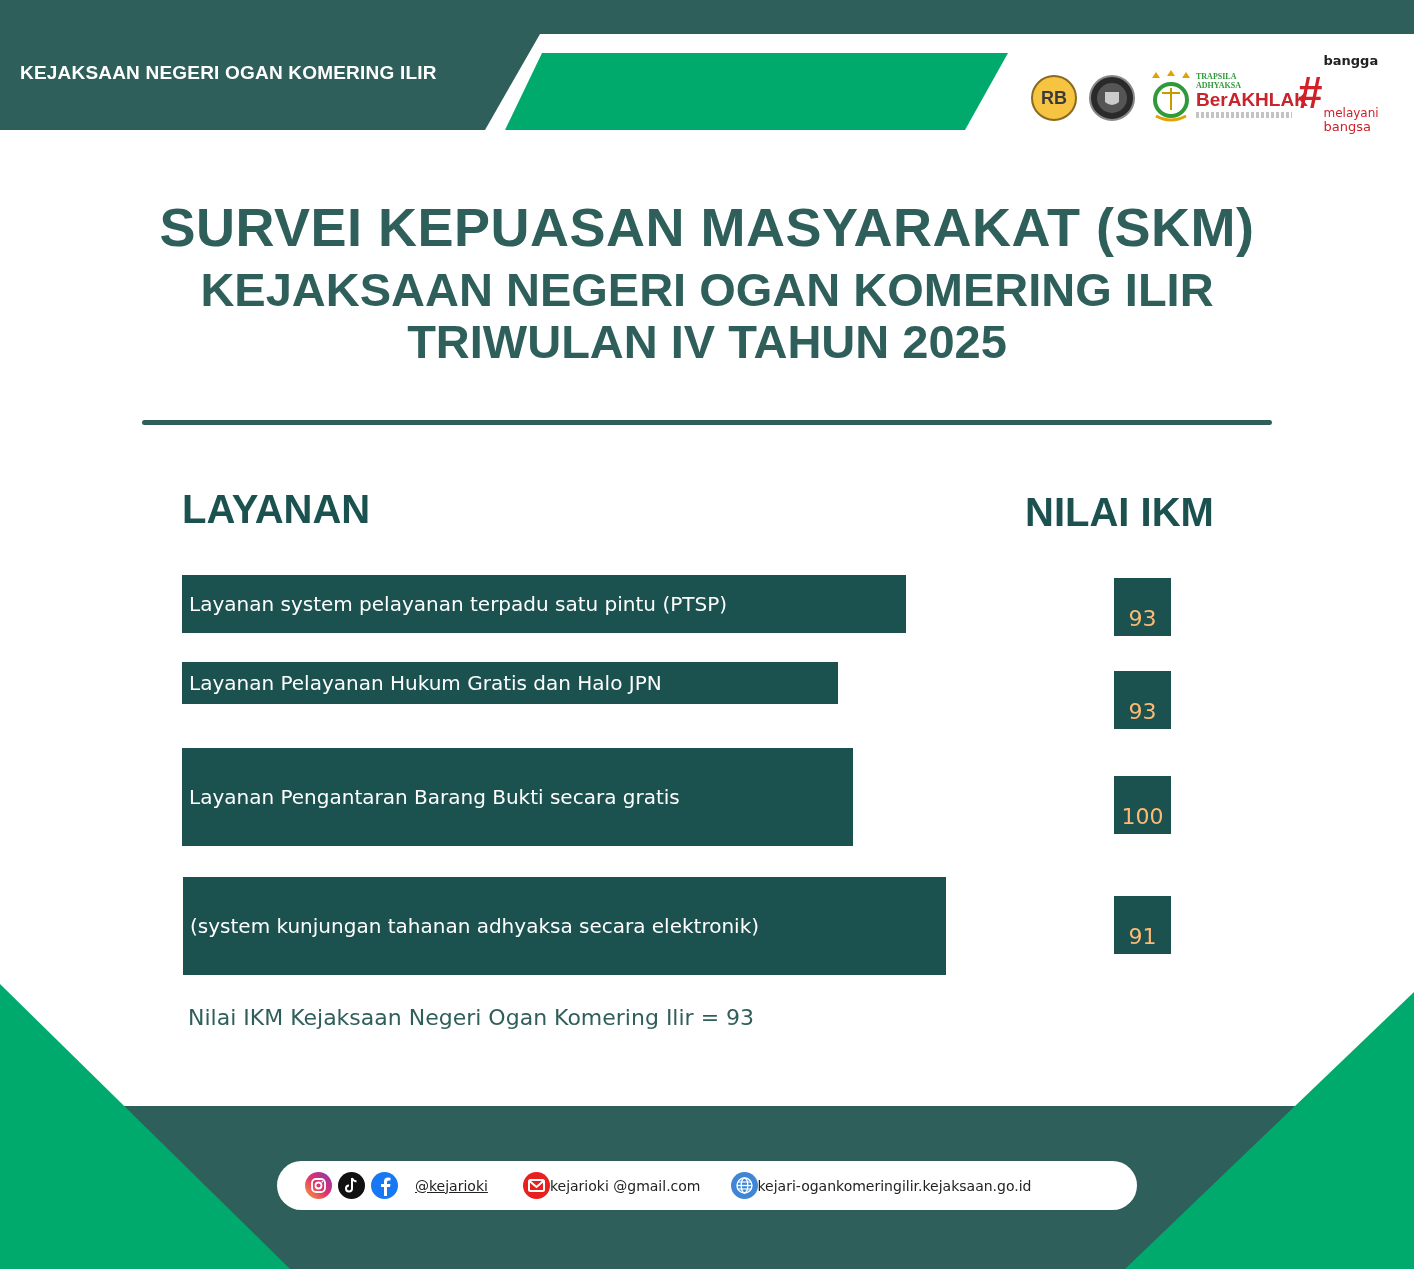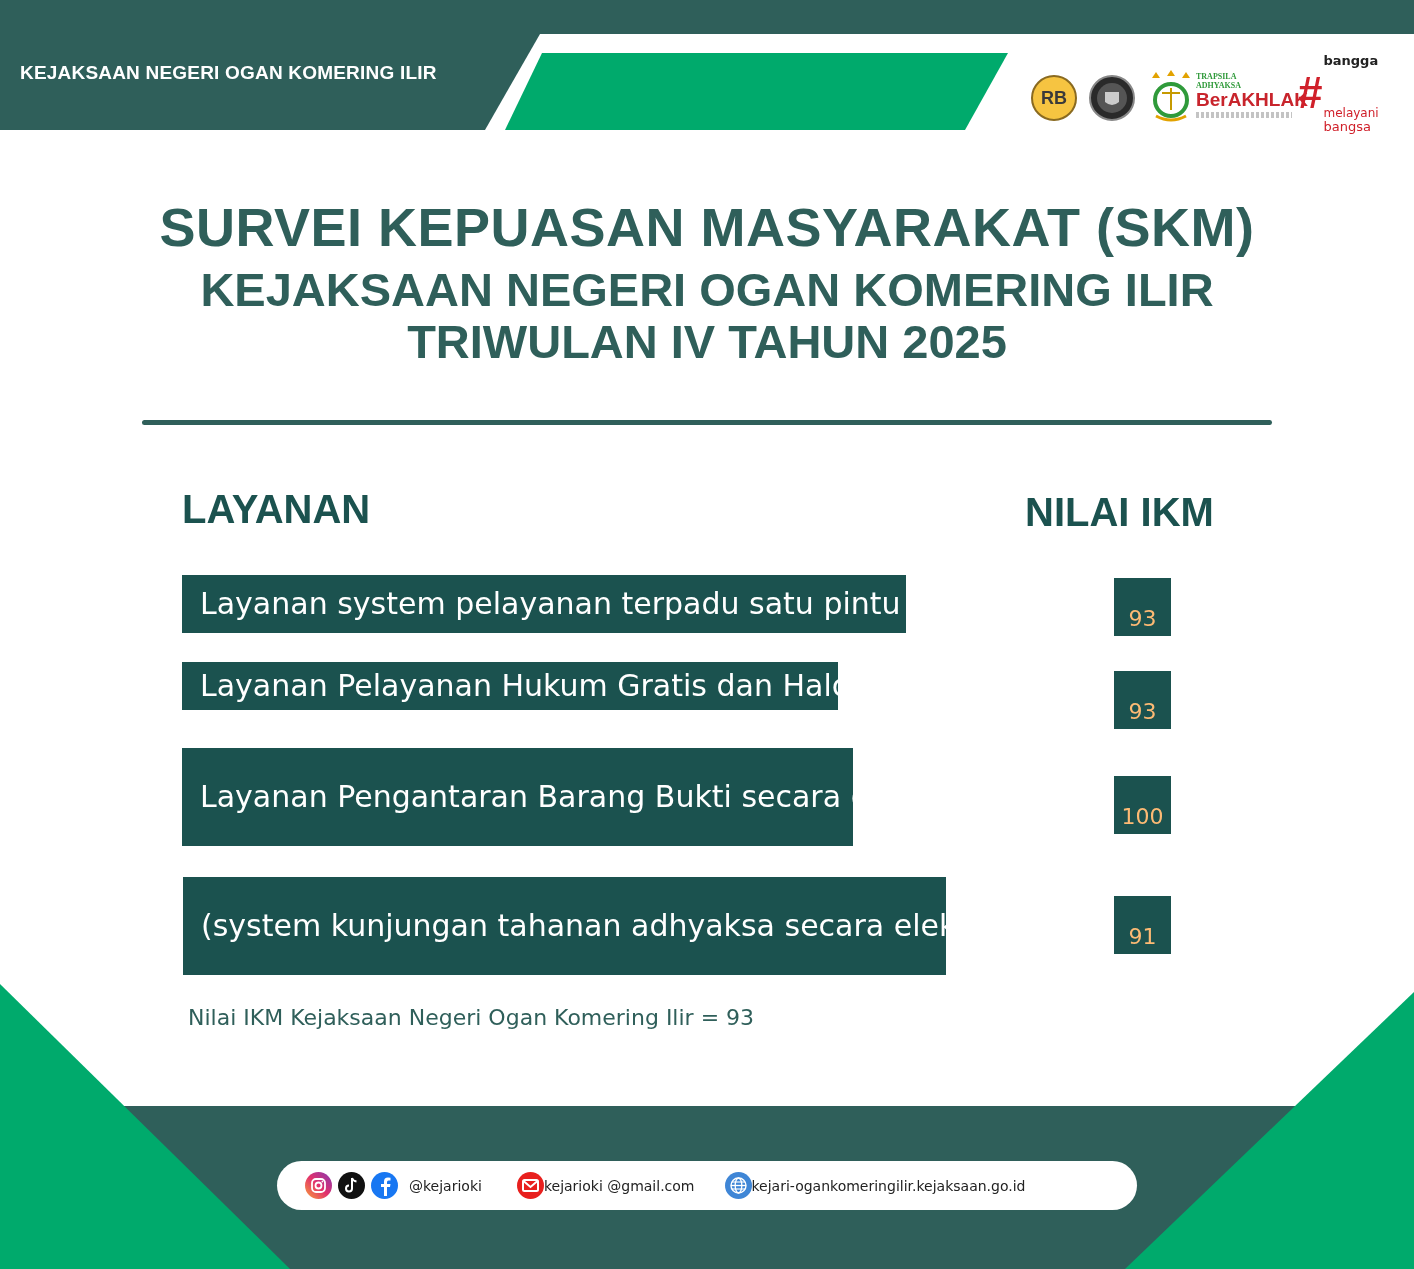--- a/index.html
+++ b/index.html
@@ -19,21 +19,21 @@
   #title1 { top:196px; font-size:54px; letter-spacing:0.5px; }
   #title2 { top:262px; font-size:47px; }
   #title3 { top:314px; font-size:47px; }
 
   #divider { left:142px; top:420px; width:1130px; height:5px; background:#2f5f5a; border-radius:3px; }
 
   .col-head { position:absolute; color:#1b524f; font-weight:bold; font-family:"Liberation Sans", sans-serif; font-size:40px; white-space:nowrap; }
   #head-layanan { left:182px; top:487px; }
   #head-nilai { left:1025px; top:490px; }
 
-  .svc { position:absolute; background:#1b524f; color:#ffffff; font-family:"DejaVu Sans", sans-serif; font-size:30px; padding-left:18px; display:flex; flex-direction:column; justify-content:center; line-height:38px; white-space:nowrap; }
+  .svc { position:absolute; background:#1b524f; color:#ffffff; font-family:"DejaVu Sans", sans-serif; font-size:20px; padding-left:7px; display:flex; flex-direction:column; justify-content:center; line-height:38px; white-space:nowrap; }
   .val { position:absolute; left:1114px; width:57px; height:58px; background:#1b524f; color:#fdba74; font-family:"DejaVu Sans", sans-serif; font-size:22px; text-align:center; padding-top:28px; }
 
   #summary { left:188px; top:1005px; color:#2f5f5a; font-size:22px; font-family:"DejaVu Sans", sans-serif; white-space:nowrap; }
 
   
   #footer-svg { left:0; top:970px; width:1414px; height:299px; }
   #pill { left:277px; top:1161px; width:860px; height:49px; background:#ffffff; border-radius:25px; display:flex; align-items:center; }
   .pill-text { font-family:"DejaVu Sans", sans-serif; font-size:14px; color:#222; white-space:nowrap; }
   .ico { width:27px; height:27px; border-radius:50%; display:inline-flex; align-items:center; justify-content:center; flex:0 0 auto; }
 </style>
@@ -92,21 +92,21 @@
 <div id="divider" class="abs"></div>
 
 <div id="head-layanan" class="col-head">LAYANAN</div>
 <div id="head-nilai" class="col-head">NILAI IKM</div>
 
 <div class="svc" style="left:182px;top:575px;width:724px;height:58px;">
   <span>Layanan system pelayanan terpadu satu pintu (PTSP)</span>
 </div>
 <div class="val" style="top:578px;">93</div>
 
-<div class="svc" style="left:182px;top:662px;width:656px;height:48px;">
+<div class="svc" style="left:182px;top:662px;width:656px;height:42px;">
   <span>Layanan Pelayanan Hukum Gratis dan Halo JPN</span>
 </div>
 <div class="val" style="top:671px;">93</div>
 
 <div class="svc" style="left:182px;top:748px;width:671px;height:98px;">
   <span>Layanan Pengantaran Barang Bukti secara gratis</span>
 </div>
 <div class="val" style="top:776px;">100</div>
 
 <div class="svc" style="left:183px;top:877px;width:763px;height:98px;">
@@ -134,21 +134,21 @@
     <svg width="15" height="17" viewBox="0 0 15 17">
         <path d="M8 1 V11.5 A3 3 0 1 1 5 8.5" fill="none" stroke="#fff" stroke-width="2"></path>
         <path d="M8 1 Q9 4 12.5 4.5" fill="none" stroke="#fff" stroke-width="2"></path>
       </svg>
   </span>
   <span class="ico" style="margin-left:6px;background:#1877f2;">
     <svg width="14" height="20" viewBox="0 0 14 20">
         <path d="M9 20 V11 H12 L12.5 8 H9 V6 Q9 4.5 10.5 4.5 H12.5 V1.8 Q11.5 1.6 10 1.6 Q6 1.6 6 5.5 V8 H3 V11 H6 V20 Z" fill="#fff"></path>
       </svg>
   </span>
-  <span class="pill-text" style="margin-left:11px;">@kejarioki</span>
+  <span class="pill-text" style="margin-left:17px;text-decoration:underline;">@kejarioki</span>
 
   <span class="ico" style="margin-left:35px;background:#e8201e;">
     <svg width="17" height="13" viewBox="0 0 17 13">
         <rect x="1" y="1" width="15" height="11" rx="1.5" fill="none" stroke="#fff" stroke-width="2"></rect>
         <path d="M1.5 2 L8.5 8 L15.5 2" fill="none" stroke="#fff" stroke-width="2"></path>
       </svg>
   </span>
   <span class="pill-text" style="">kejarioki @gmail.com</span>
 
   <span class="ico" style="margin-left:30px;background:#3f86d6;">

